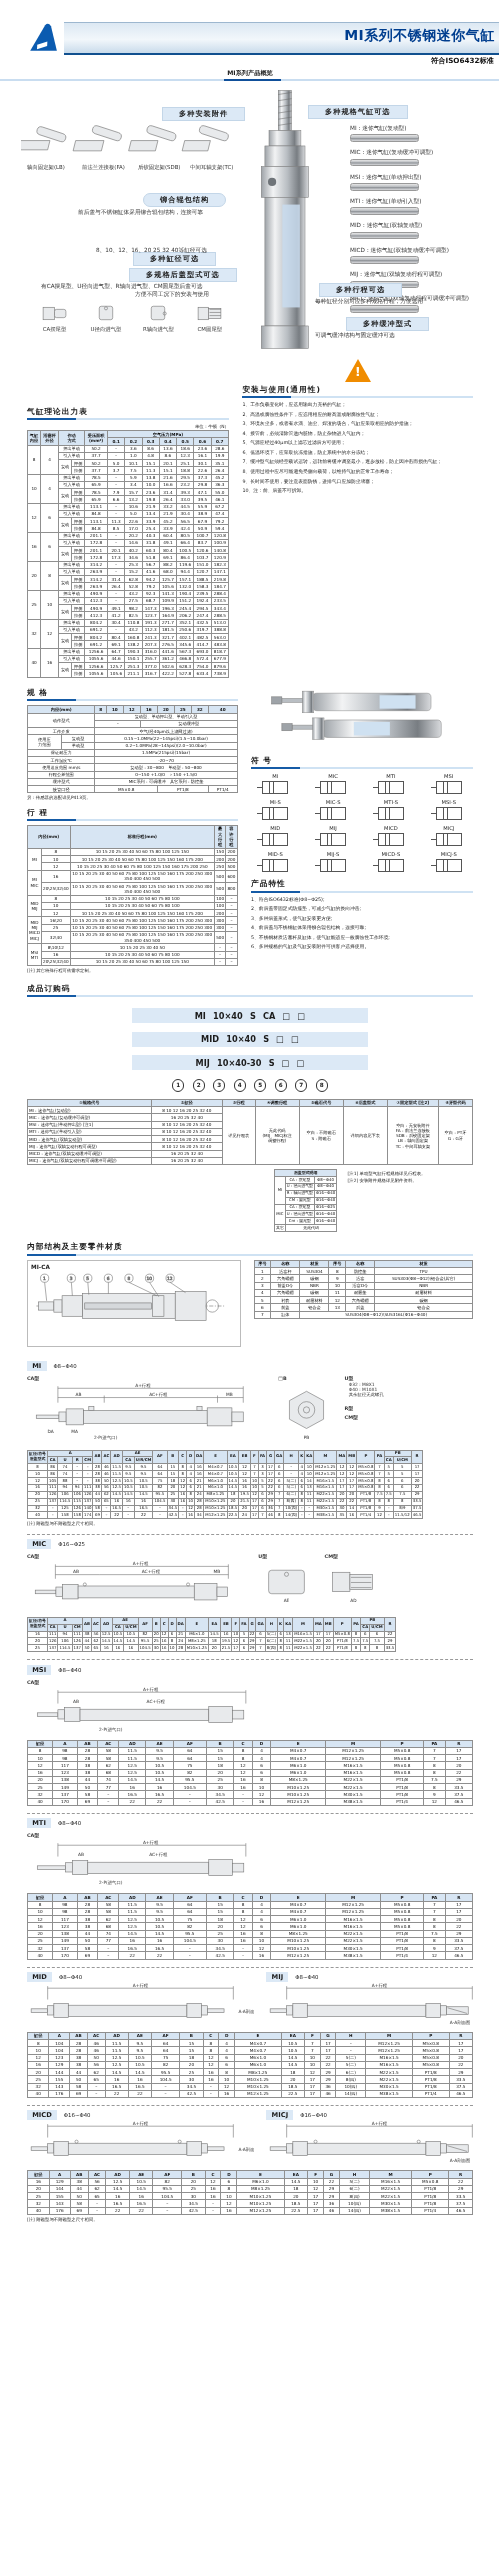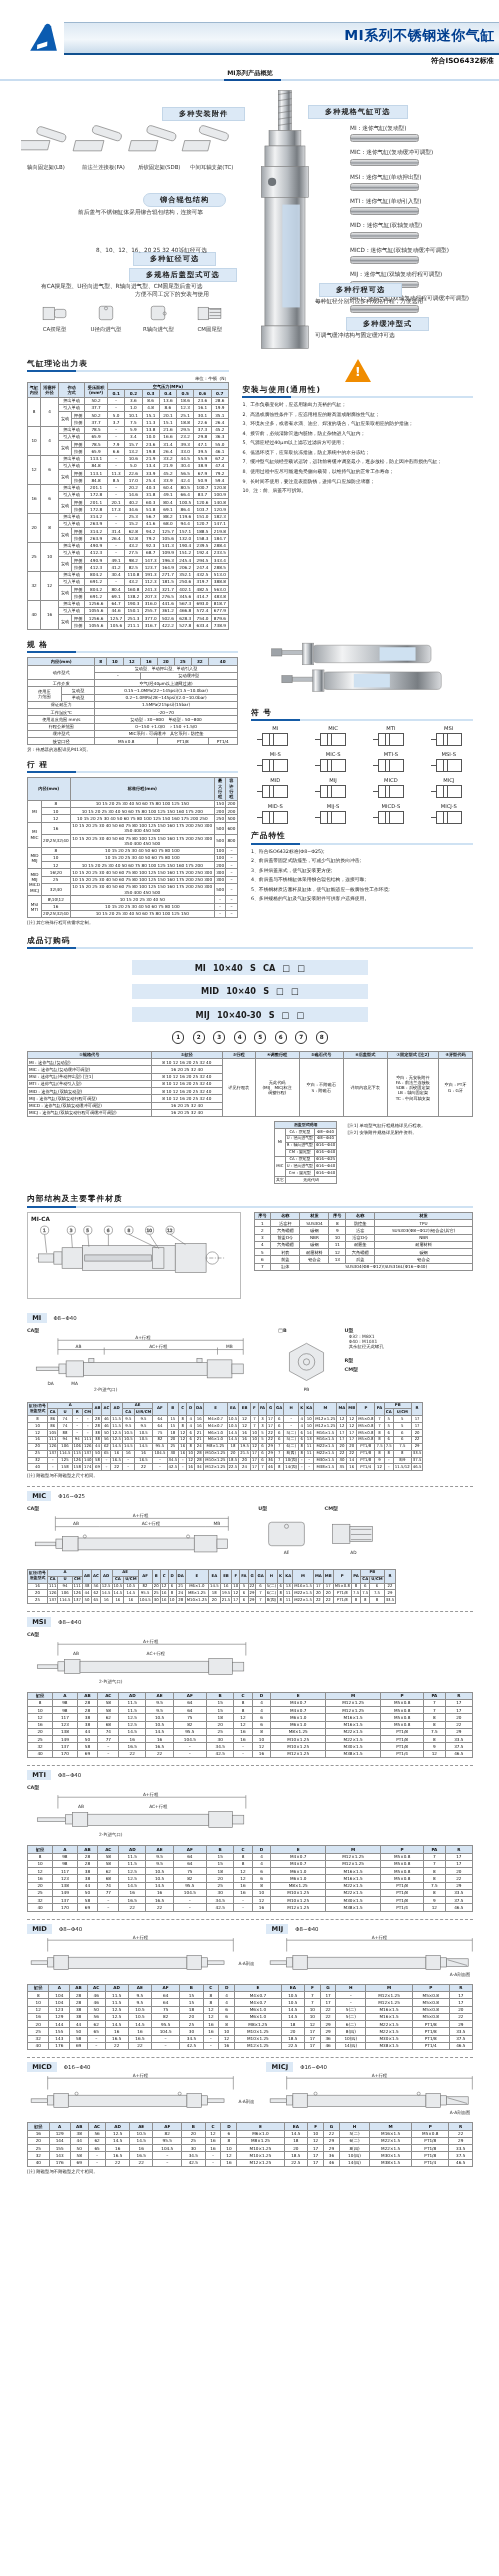--- a/index.html
+++ b/index.html
@@ -39,21 +39,21 @@
   
   table.tbl{border-collapse:collapse;font-size:3.9px;color:#111;}
   .tbl th,.tbl td{border:0.5px solid #8f8f8f;padding:0.5px 1px;text-align:center;white-space:pre-line;line-height:1.25;}
   .tbl th{background:#d7e5f3;font-weight:bold;}
   .tbl.big{font-size:4.2px;width:100%;}
   .tbl.left1 td:first-child{text-align:left;}
   .unit{font-size:4.4px;text-align:right;margin:1px 0;}
   .note{font-size:4.4px;color:#222;margin:2.1px 0 0 0;}
   
   .cols{display:flex;margin:0 27px;gap:13.4px;}
-  .fleft{width:202px;flex:none;}
+  .fleft{width:202px;flex:none;margin-top:48px;}
   .fright{flex:1;}
   .warn{width:0;height:0;border-left:13.4px solid transparent;border-right:13.4px solid transparent;border-bottom:23px solid #f08c00;margin:0 auto 3.1px auto;position:relative;}
   .warn:after{content:"!";position:absolute;left:-2.6px;top:5.2px;color:#fff;font-weight:bold;font-size:12.4px;}
   .notes div{font-size:4.8px;margin-bottom:2.6px;line-height:1.45;}
   
   .symgrid{display:grid;grid-template-columns:repeat(4,1fr);gap:5.2px 9.3px;margin-top:3.1px;}
   .sym{text-align:center;font-size:5.2px;color:#222;}
   .glyph{margin:1.5px auto 0 auto;width:24px;height:11.3px;border:0.7px solid #555;position:relative;}
   .glyph:before{content:"";position:absolute;left:6.2px;top:0;bottom:0;width:2.6px;border-left:0.7px solid #555;border-right:0.7px solid #555;}
   .glyph:after{content:"";position:absolute;left:-6.2px;top:4.9px;width:6.2px;height:0.7px;background:#555;}

